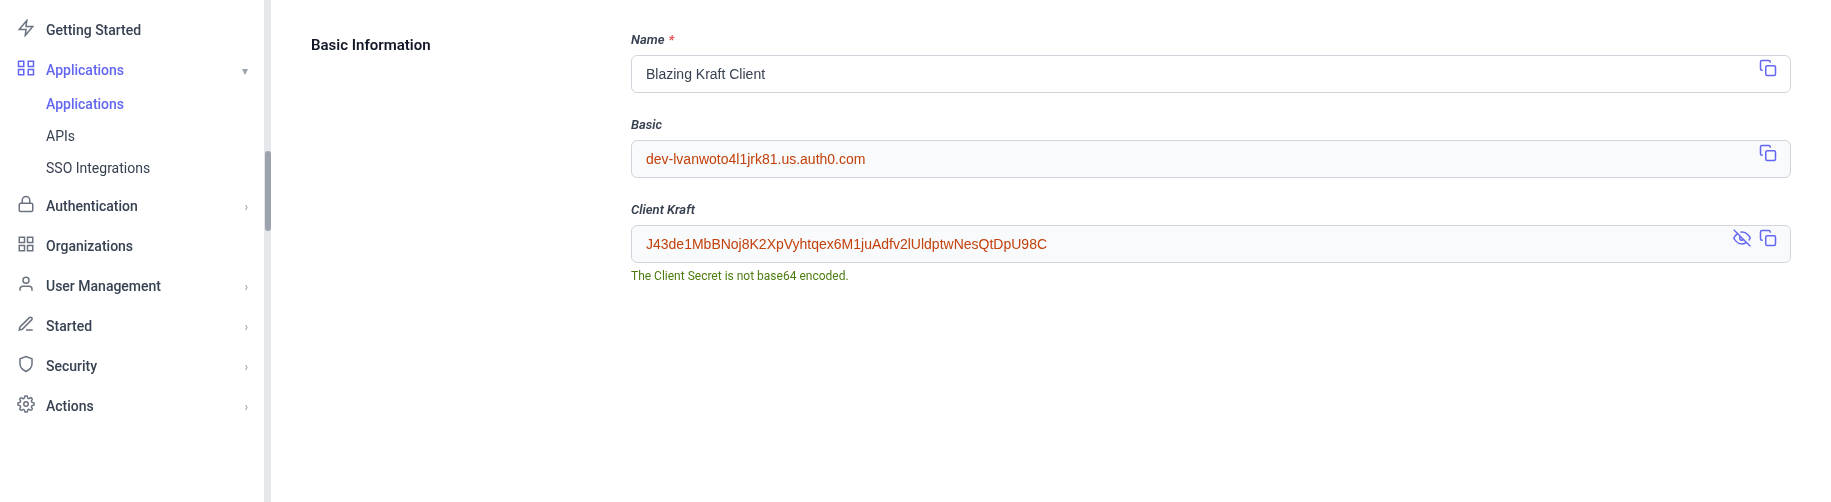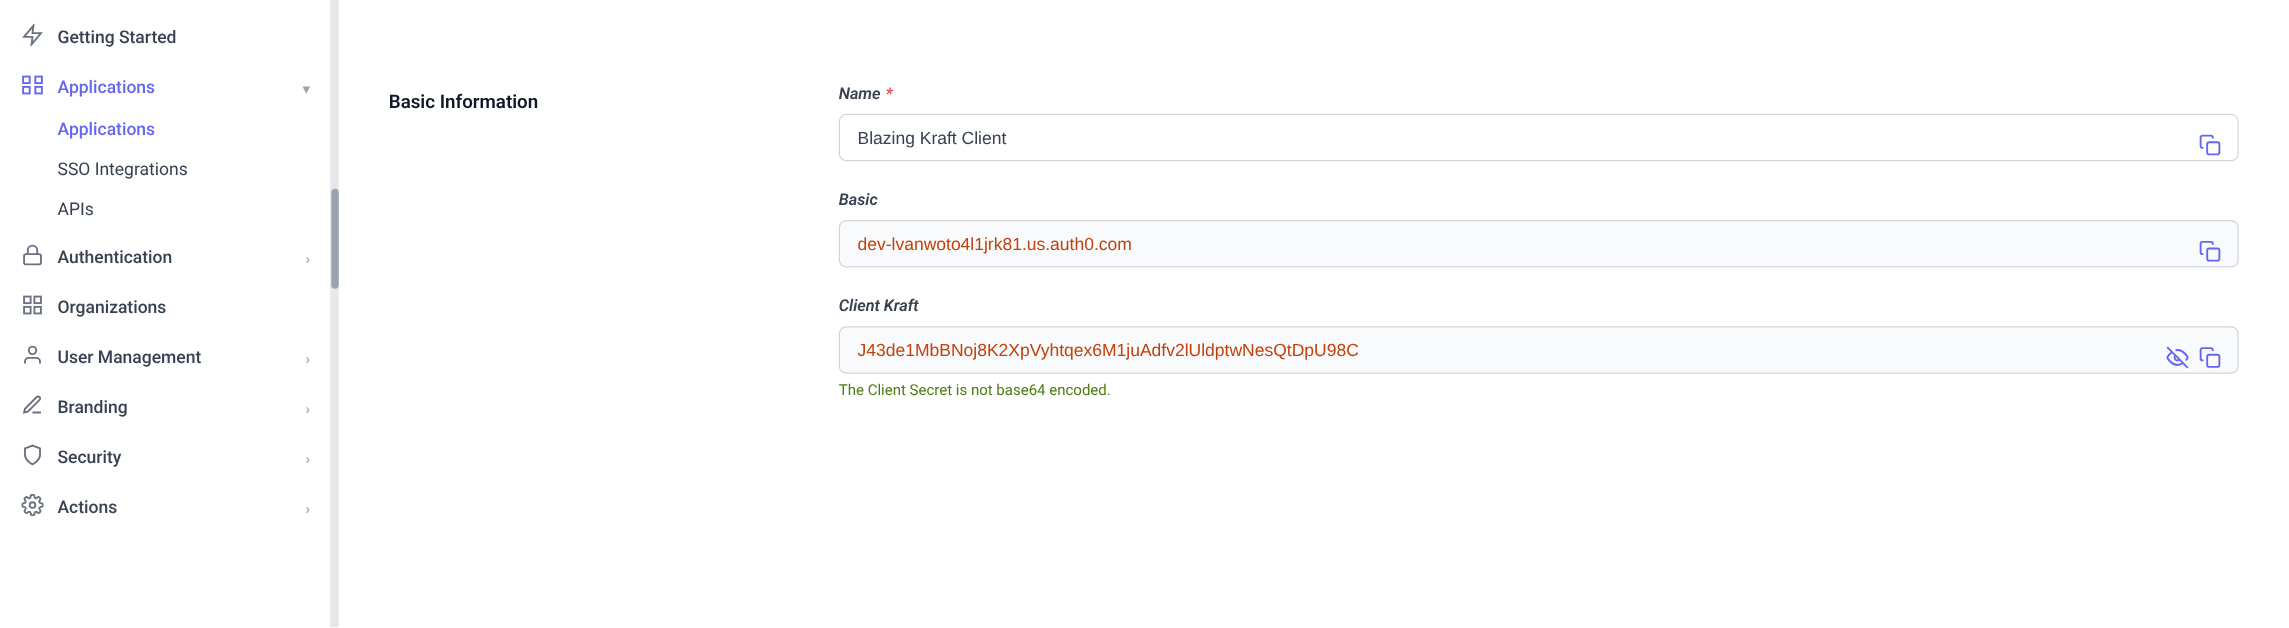--- a/index.html
+++ b/index.html
@@ -115,21 +115,21 @@
       font-style: italic;
     }
 
     .required-star {
       color: #ef4444;
     }
 
     .field-input-wrapper {
       position: relative;
       display: flex;
-      align-items: flex-end;
+      align-items: flex-start;
     }
 
     .field-input {
       width: 100%;
       padding: 10px 40px 10px 14px;
       border: 1px solid #d1d5db;
       border-radius: 6px;
       font-size: 14px;
       color: #374151;
       background: #fff;
@@ -177,23 +177,21 @@
 
     
     .icon-copy {
       width: 18px;
       height: 18px;
     }
 
     
     .content-layout {
       display: flex;
-      gap: 40px;
       min-width: 0;
-      margin-top: 36px;
     }
 
     .content-left {
       width: 320px;
       flex-shrink: 0;
       padding-top: 4px;
     }
 
     .content-right {
       flex: 1;
@@ -226,25 +224,25 @@
     </span>
     <span class="sidebar-label">Applications</span>
     <span class="chevron">▾</span>
   </div>
 
   <div class="sidebar-sub-item active">
     <span class="sidebar-label">Applications</span>
   </div>
 
   <div class="sidebar-sub-item">
+    <span class="sidebar-label">APIs</span>
+  </div>
+
+  <div class="sidebar-sub-item">
     <span class="sidebar-label">SSO Integrations</span>
-  </div>
-
-  <div class="sidebar-sub-item">
-    <span class="sidebar-label">APIs</span>
   </div>
 
   <div class="sidebar-item">
     <span class="sidebar-icon">
       <svg width="18" height="18" viewBox="0 0 24 24" fill="none" stroke="currentColor" stroke-width="2">
         <rect x="3" y="11" width="18" height="11" rx="2" ry="2"></rect>
         <path d="M7 11V7a5 5 0 0 1 10 0v4"></path>
       </svg>
     </span>
     <span class="sidebar-label">Authentication</span>
@@ -274,21 +272,21 @@
     <span class="chevron">›</span>
   </div>
 
   <div class="sidebar-item">
     <span class="sidebar-icon">
       <svg width="18" height="18" viewBox="0 0 24 24" fill="none" stroke="currentColor" stroke-width="2">
         <path d="M12 20h9"></path>
         <path d="M16.5 3.5a2.121 2.121 0 0 1 3 3L7 19l-4 1 1-4L16.5 3.5z"></path>
       </svg>
     </span>
-    <span class="sidebar-label">Branding</span>
+    <span class="sidebar-label">Started</span>
     <span class="chevron">›</span>
   </div>
 
   <div class="sidebar-item">
     <span class="sidebar-icon">
       <svg width="18" height="18" viewBox="0 0 24 24" fill="none" stroke="currentColor" stroke-width="2">
         <path d="M12 22s8-4 8-10V5l-8-3-8 3v7c0 6 8 10 8 10z"></path>
       </svg>
     </span>
     <span class="sidebar-label">Security</span>

